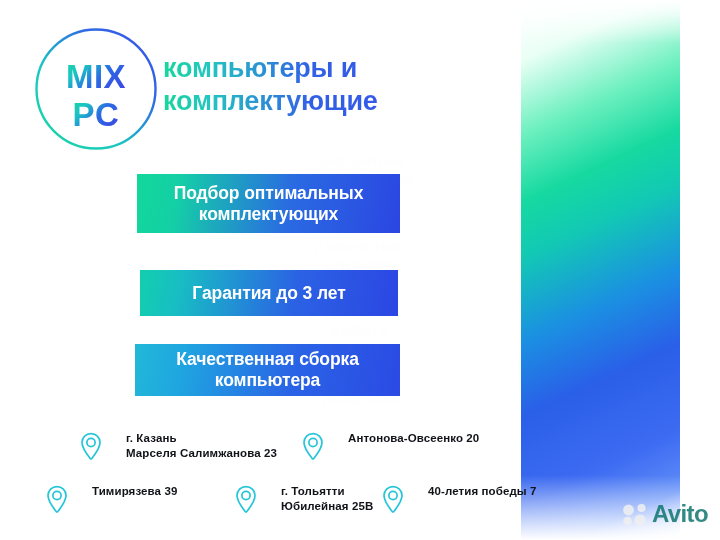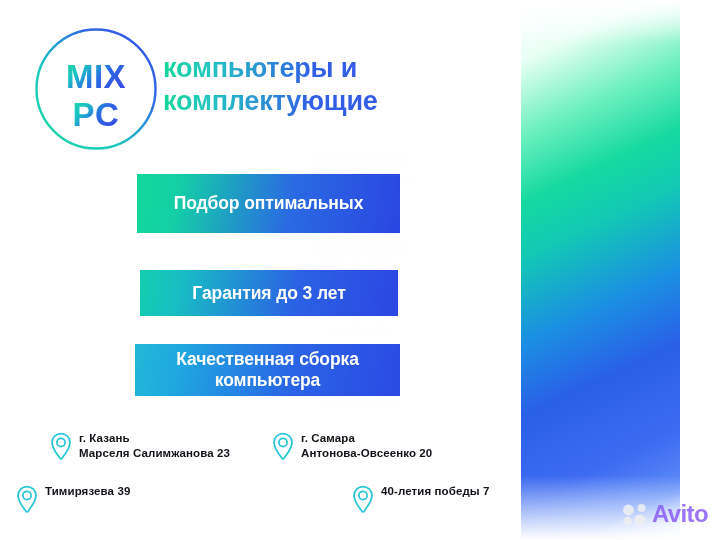--- a/index.html
+++ b/index.html
@@ -108,21 +108,22 @@
   #badge-2 {
     left: 135px; top: 344px; width: 265px; height: 52px;
     background: linear-gradient(100deg, #22b8d8 0%, #1fa6e0 18%, #2a63e6 60%, #2b4ae4 100%);
   }
 
   
   .addr {
     position: absolute;
     display: flex;
     align-items: flex-start;
-    gap: 7px;
+    gap: 24px;
+    margin-left: 30px;
   }
   .pin-icon { flex: 0 0 auto; margin-top: 1px; }
   .addr-text {
     color: #111318;
     font-size: 11.5px;
     font-weight: bold;
     line-height: 1.32;
     letter-spacing: 0.1px;
     white-space: nowrap;
   }
@@ -137,21 +138,21 @@
     position: absolute;
     right: 12px; bottom: 12px;
     display: flex;
     align-items: center;
     gap: 4px;
     opacity: 0.85;
   }
   #avito-text {
     font-size: 24px;
     font-weight: bold;
-    color: #8b5cf6;
+    color: #0f766e;
     letter-spacing: -0.6px;
     text-shadow: 0 1px 1px rgba(0,0,0,0.045);
   }
 </style>
 </head>
 <body>
 
 <div id="canvas">
 
   <div id="right-panel"></div>
@@ -203,20 +204,21 @@
       </defs>
       <circle cx="63" cy="63" r="59.5" fill="none" stroke="url(#ringGrad)" stroke-width="2.4"></circle>
       <text x="63" y="62" font-family="Liberation Sans, sans-serif" font-size="33" font-weight="bold" text-anchor="middle" fill="url(#textGrad)" letter-spacing="0.5">MIX</text>
       <text x="63" y="100" font-family="Liberation Sans, sans-serif" font-size="33" font-weight="bold" text-anchor="middle" fill="url(#textGrad)" letter-spacing="0.5">PC</text>
     </svg>
   </div>
 
   <div class="badge" id="badge-0">
     <div>
       <div>Подбор оптимальных</div>
+      <div>комплектующих</div>
     </div>
   </div>
 
   <div class="badge" id="badge-1">
     <div>
       <div>Гарантия до 3 лет</div>
     </div>
   </div>
 
   <div class="badge" id="badge-2">
@@ -236,35 +238,44 @@
       <div>Марселя Салимжанова 23</div>
     </div>
   </div>
 
   <div class="addr" id="addr-1">
     <svg class="pin-icon" width="22" height="30" viewBox="0 0 22 30">
       <path d="M11 1.6C6.0 1.6 2.0 5.6 2.0 10.6c0 6.0 7.2 14.6 8.4 16.1a0.8 0.8 0 0 0 1.2 0c1.2-1.5 8.4-10.1 8.4-16.1C20 5.6 16.0 1.6 11 1.6z" fill="none" stroke="#25c5d8" stroke-width="1.7"></path>
       <circle cx="11" cy="10.5" r="4.1" fill="none" stroke="#25c5d8" stroke-width="1.7"></circle>
     </svg>
     <div class="addr-text">
-      <div>г. Самара</div>
       <div>Антонова-Овсеенко 20</div>
     </div>
   </div>
 
   <div class="addr" id="addr-2">
     <svg class="pin-icon" width="22" height="30" viewBox="0 0 22 30">
       <path d="M11 1.6C6.0 1.6 2.0 5.6 2.0 10.6c0 6.0 7.2 14.6 8.4 16.1a0.8 0.8 0 0 0 1.2 0c1.2-1.5 8.4-10.1 8.4-16.1C20 5.6 16.0 1.6 11 1.6z" fill="none" stroke="#25c5d8" stroke-width="1.7"></path>
       <circle cx="11" cy="10.5" r="4.1" fill="none" stroke="#25c5d8" stroke-width="1.7"></circle>
     </svg>
     <div class="addr-text">
       <div>Тимирязева 39</div>
     </div>
   </div>
 
+  <div class="addr" id="addr-3">
+    <svg class="pin-icon" width="22" height="30" viewBox="0 0 22 30">
+      <path d="M11 1.6C6.0 1.6 2.0 5.6 2.0 10.6c0 6.0 7.2 14.6 8.4 16.1a0.8 0.8 0 0 0 1.2 0c1.2-1.5 8.4-10.1 8.4-16.1C20 5.6 16.0 1.6 11 1.6z" fill="none" stroke="#25c5d8" stroke-width="1.7"></path>
+      <circle cx="11" cy="10.5" r="4.1" fill="none" stroke="#25c5d8" stroke-width="1.7"></circle>
+    </svg>
+    <div class="addr-text">
+      <div>г. Тольятти</div>
+      <div>Юбилейная 25В</div>
+    </div>
+  </div>
 
   <div class="addr" id="addr-4">
     <svg class="pin-icon" width="22" height="30" viewBox="0 0 22 30">
       <path d="M11 1.6C6.0 1.6 2.0 5.6 2.0 10.6c0 6.0 7.2 14.6 8.4 16.1a0.8 0.8 0 0 0 1.2 0c1.2-1.5 8.4-10.1 8.4-16.1C20 5.6 16.0 1.6 11 1.6z" fill="none" stroke="#25c5d8" stroke-width="1.7"></path>
       <circle cx="11" cy="10.5" r="4.1" fill="none" stroke="#25c5d8" stroke-width="1.7"></circle>
     </svg>
     <div class="addr-text">
       <div>40-летия победы 7</div>
     </div>
   </div>

